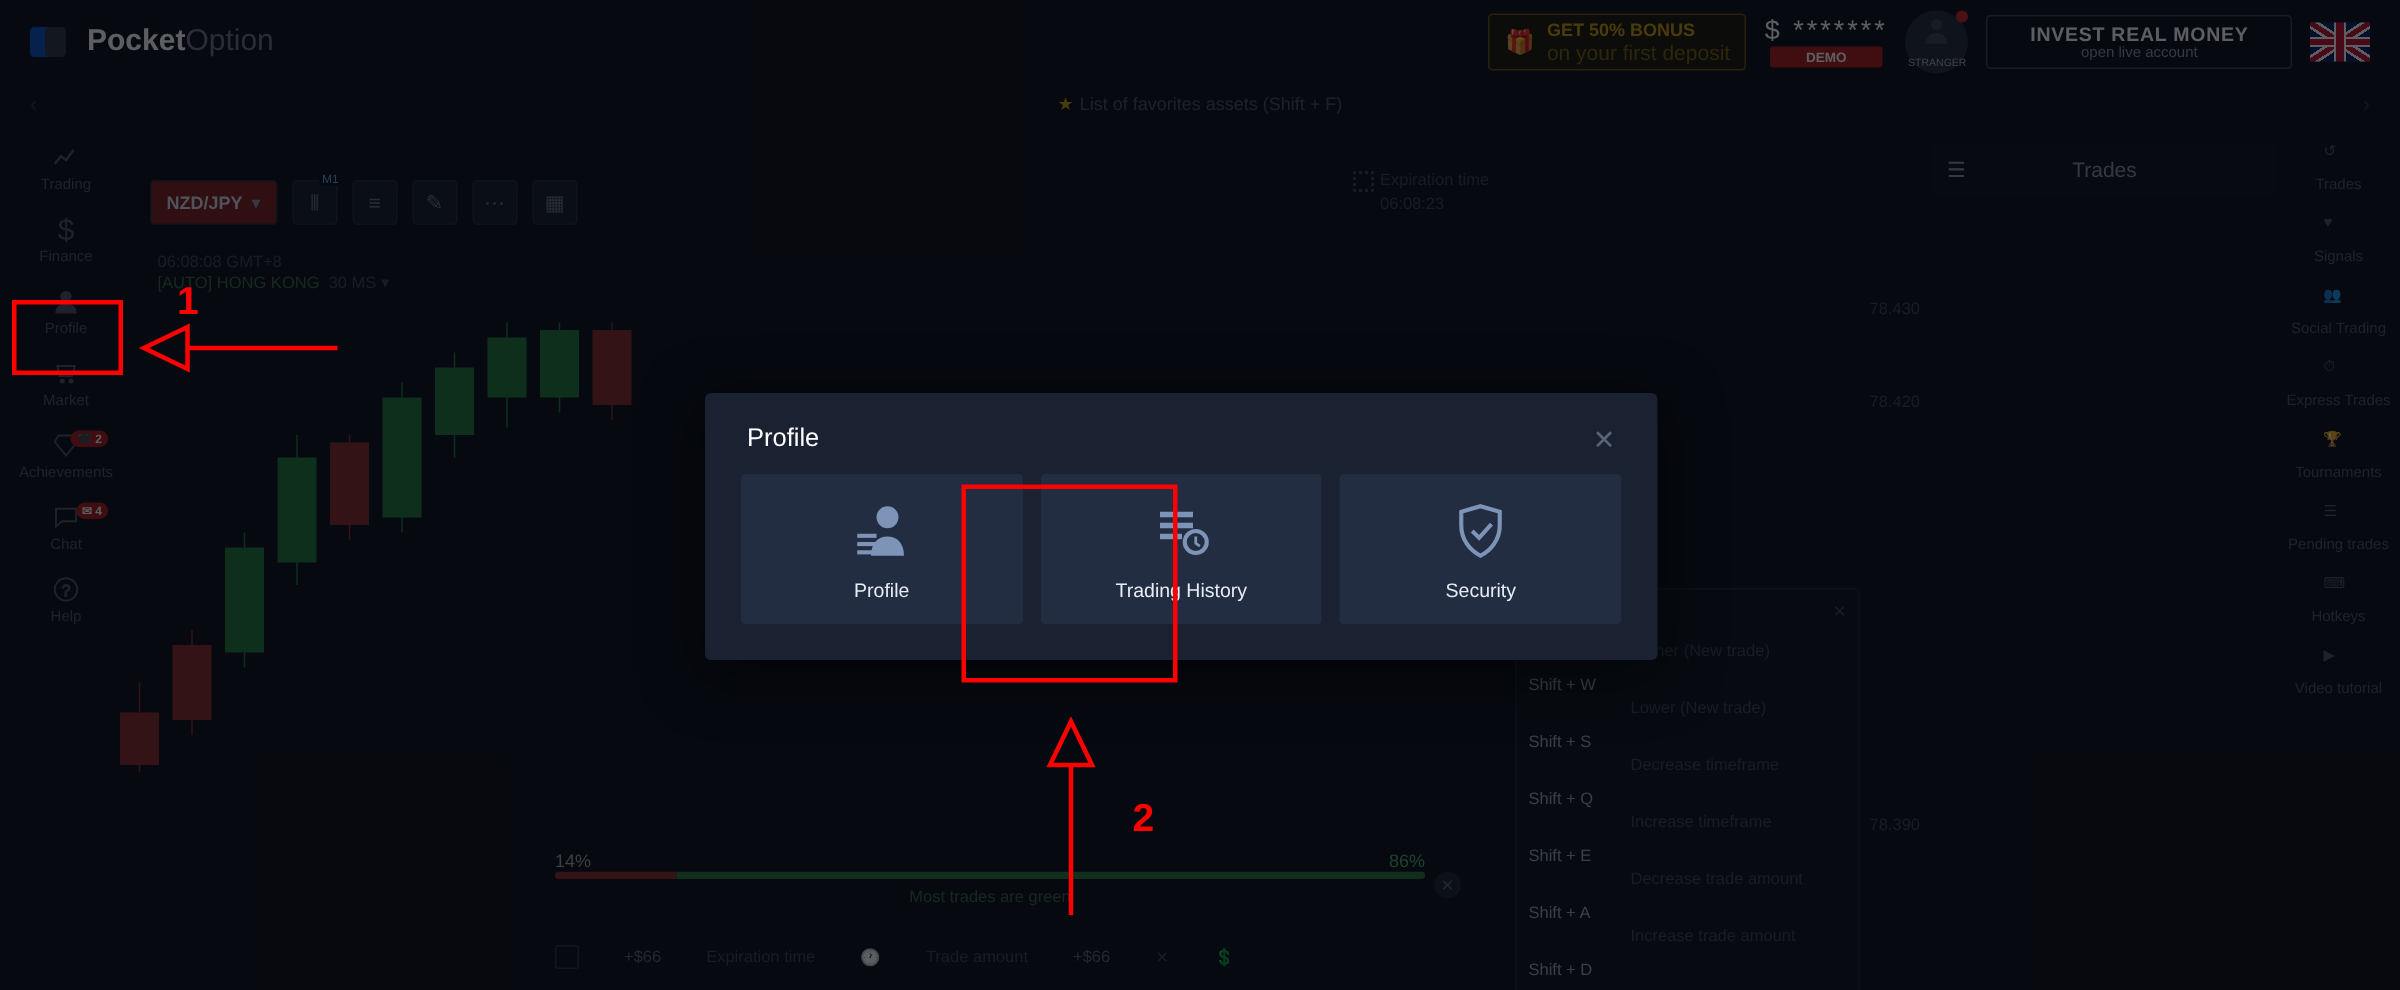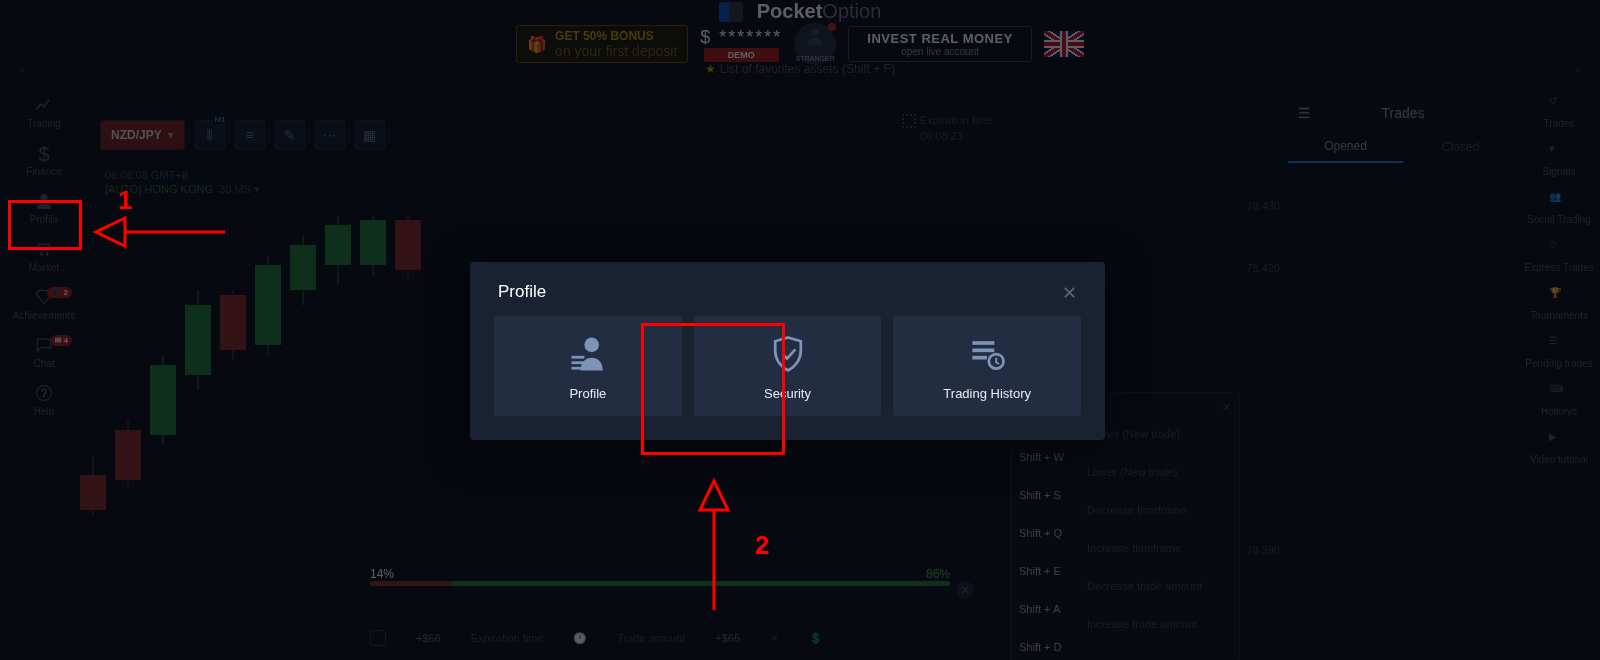--- a/index.html
+++ b/index.html
@@ -1,37 +1,37 @@
 <!DOCTYPE html>
 <html><head>
 <meta charset="utf-8">
 <style>
 *{margin:0;padding:0;box-sizing:border-box;font-family:Arial,sans-serif;}
 body{background:#0a0d14;color:#8b94a7;width:1600px;height:660px;overflow:hidden;position:relative;}
 .dim-overlay{position:absolute;inset:0;background:rgba(5,7,12,0.65);z-index:40;}
-.header{height:55px;display:flex;align-items:center;padding:0 20px;justify-content:space-between;flex-direction:column;}
+.header{height:55px;display:flex;align-items:center;padding:0 20px;justify-content:space-between;}
 .logo{display:flex;align-items:center;gap:8px;font-size:20px;}
 .logo-icon{width:30px;height:20px;position:relative;}
 .logo-icon::before{content:'';position:absolute;width:14px;height:20px;background:#0c52c9;border-radius:3px;left:0;}
 .logo-icon::after{content:'';position:absolute;width:14px;height:20px;background:#2b3545;border-radius:3px;left:10px;}
 .logo-text b{color:#fff;font-weight:700;}
 .logo-text span{color:#6a7487;font-weight:300;}
 .header-right{display:flex;align-items:center;gap:12px;}
 .bonus-btn{background:#1a1407;border:1px solid #6a540a;border-radius:3px;padding:4px 10px;display:flex;gap:8px;align-items:center;font-size:10px;height:38px;}
 .bonus-btn .gift{color:#967a0c;font-size:16px;}
 .bonus-btn .line1{color:#c99a0a;font-size:12px;font-weight:bold;}
 .bonus-btn .line2{color:#7a6108;font-size:14px;}
 .balance{display:flex;flex-direction:column;align-items:center;}
 .balance-val{color:#fff;font-size:18px;letter-spacing:2px;}
 .demo-badge{background:#b01818;color:#fff;font-size:9px;padding:2px 24px;border-radius:2px;font-weight:bold;}
 .avatar{width:42px;height:42px;background:#242b3b;border-radius:50%;position:relative;display:flex;flex-direction:column;align-items:center;}
 .avatar-dot{position:absolute;width:8px;height:8px;background:#c22;border-radius:50%;top:0;right:0;}
 .avatar svg{width:22px;height:22px;margin-top:2px;}
 .avatar-label{font-size:7px;color:#aab;position:absolute;bottom:3px;}
-.invest-btn{border:1px solid #3a4254;border-radius:3px;padding:4px 18px;text-align:center;}
+.invest-btn{border:1px solid #3a4254;border-radius:3px;padding:4px 28px;text-align:center;}
 .invest-btn .t1{color:#fff;font-weight:bold;font-size:13px;letter-spacing:0.5px;}
 .invest-btn .t2{color:#8b94a7;font-size:10px;}
 .flag{width:40px;height:26px;background:linear-gradient(#012169 0 33%,#fff 33% 66%,#c8102e 66%);position:relative;}
 .flag::before{content:'';position:absolute;inset:0;background:
  linear-gradient(to bottom right,transparent 42%,#fff 42% 46%,#c8102e 46% 54%,#fff 54% 58%,transparent 58%),
  linear-gradient(to bottom left,transparent 42%,#fff 42% 46%,#c8102e 46% 54%,#fff 54% 58%,transparent 58%),
  linear-gradient(#012169,#012169);}
 .flag::after{content:'';position:absolute;inset:0;background:
  linear-gradient(to right,transparent 40%,#fff 40% 44%,#c8102e 44% 56%,#fff 56% 60%,transparent 60%),
  linear-gradient(to bottom,transparent 36%,#fff 36% 42%,#c8102e 42% 58%,#fff 58% 64%,transparent 64%);}
@@ -67,21 +67,21 @@
 .candle{position:absolute;width:26px;}
 .candle .wick{position:absolute;left:50%;width:1px;background:currentColor;transform:translateX(-50%);}
 .candle .body{position:absolute;width:100%;background:currentColor;}
 .candle.green{color:#1f7a3a;}
 .candle.red{color:#8a2a2a;}
 .sentiment{position:absolute;left:370px;top:585px;width:580px;}
 .sent-bar{height:5px;display:flex;border-radius:3px;overflow:hidden;}
 .sent-bar .red{background:#8a2a2a;}
 .sent-bar .green{background:#2a7a3a;}
 .sent-labels{display:flex;justify-content:space-between;font-size:12px;margin-top:-18px;}
-.sent-labels .l{color:#ffffff;}
+.sent-labels .l{color:#a3a3a3;}
 .sent-labels .r{color:#4ab268;}
 .sent-text{text-align:center;font-size:11px;color:#3a6940;margin-top:6px;}
 .sent-close{position:absolute;right:-24px;top:-4px;width:18px;height:18px;border-radius:50%;background:#1a212e;display:flex;align-items:center;justify-content:center;font-size:11px;color:#5a6478;}
 .bottom-info{position:absolute;left:370px;top:630px;width:600px;display:flex;align-items:center;gap:30px;font-size:11px;color:#3a4254;}
 .bottom-info .val{color:#5a6478;}
 .bottom-info .ico{width:16px;height:16px;border:1px solid #2a3142;border-radius:2px;}
 .hotkeys{position:absolute;left:1010px;top:392px;width:230px;background:#0d121c;border:1px solid #1a2030;border-radius:3px;padding:8px;font-size:11px;}
 .hotkeys .hk-head{display:flex;justify-content:space-between;color:#5a6478;}
 .hotkeys .hk-head .x{color:#3a4254;}
 .hotkeys .active{color:#3a7a3a;font-size:10px;}
@@ -278,20 +278,21 @@
 
 <div class="sentiment">
   <div class="sent-labels">
     <span class="l">14%</span>
     <span class="r">86%</span>
   </div>
   <div class="sent-bar">
       <div class="red" style="width:14%;"></div>
       <div class="green" style="width:86%;"></div>
     </div>
+  <div class="sent-text">Most trades are green</div>
   <div class="sent-close">✕</div>
 </div>
 
 <div class="bottom-info">
   <div class="ico"></div>
   <span class="val">+$66</span>
   <span>Expiration time</span>
   <span>🕐</span>
   <span>Trade amount</span>
   <span class="val">+$66</span>
@@ -330,24 +331,20 @@
         <span class="key">Shift + D</span>
         <span class="desc">Increase trade amount</span>
       </div>
     </div>
 </div>
 
 <div class="trades-panel">
   <div class="trades-head">
     <span class="menu-icon">☰</span>
     <span>Trades</span>
-  </div>
-  <div class="trades-tabs">
-    <div class="active">Opened</div>
-    <div>Closed</div>
   </div>
 </div>
 
 <div class="right-sidebar">
   <div class="ls-item">
       <span class="ico">↺</span>
       <span>Trades</span>
     </div>
   <div class="ls-item">
       <span class="ico">♥</span>
@@ -392,35 +389,35 @@
           <circle cx="28" cy="14" r="8" fill="#7e93b8"></circle>
           <path d="M16 42c0-9 5-14 12-14s12 5 12 14z" fill="#7e93b8"></path>
           <rect x="6" y="26" width="14" height="3" fill="#7e93b8"></rect>
           <rect x="6" y="32" width="14" height="3" fill="#7e93b8"></rect>
           <rect x="6" y="38" width="14" height="3" fill="#7e93b8"></rect>
         </svg>
       <span>Profile</span>
     </div>
     <div class="modal-tile">
       <svg viewBox="0 0 48 48">
-          <path d="M24 6l14 4v10c0 10-6 18-14 22-8-4-14-12-14-22V10z" fill="none" stroke="#7e93b8" stroke-width="3"></path>
-          <path d="M18 24l5 5 9-10" stroke="#7e93b8" stroke-width="3" fill="none"></path>
-        </svg>
-      <span>Security</span>
-    </div>
-    <div class="modal-tile">
-      <svg viewBox="0 0 48 48">
           <rect x="8" y="10" width="24" height="4" fill="#7e93b8"></rect>
           <rect x="8" y="18" width="24" height="4" fill="#7e93b8"></rect>
           <rect x="8" y="26" width="16" height="4" fill="#7e93b8"></rect>
           <circle cx="34" cy="32" r="8" fill="none" stroke="#7e93b8" stroke-width="3"></circle>
           <path d="M34 28v5l3 2" stroke="#7e93b8" stroke-width="2" fill="none"></path>
         </svg>
       <span>Trading History</span>
     </div>
+    <div class="modal-tile">
+      <svg viewBox="0 0 48 48">
+          <path d="M24 6l14 4v10c0 10-6 18-14 22-8-4-14-12-14-22V10z" fill="none" stroke="#7e93b8" stroke-width="3"></path>
+          <path d="M18 24l5 5 9-10" stroke="#7e93b8" stroke-width="3" fill="none"></path>
+        </svg>
+      <span>Security</span>
+    </div>
   </div>
 </div>
 
 <div class="anno-box" style="left:8px;top:200px;width:74px;height:50px;"></div>
 <div class="anno-label" style="left:118px;top:185px;">1</div>
 <svg class="arrow1" width="140" height="40">
     <path d="M135 20 L35 20 M35 6 L6 20 L35 34 Z M35 6 L35 34" stroke="#f00" stroke-width="3" fill="none"></path>
   </svg>
 
 <div class="anno-box" style="left:641px;top:323px;width:144px;height:132px;"></div>

